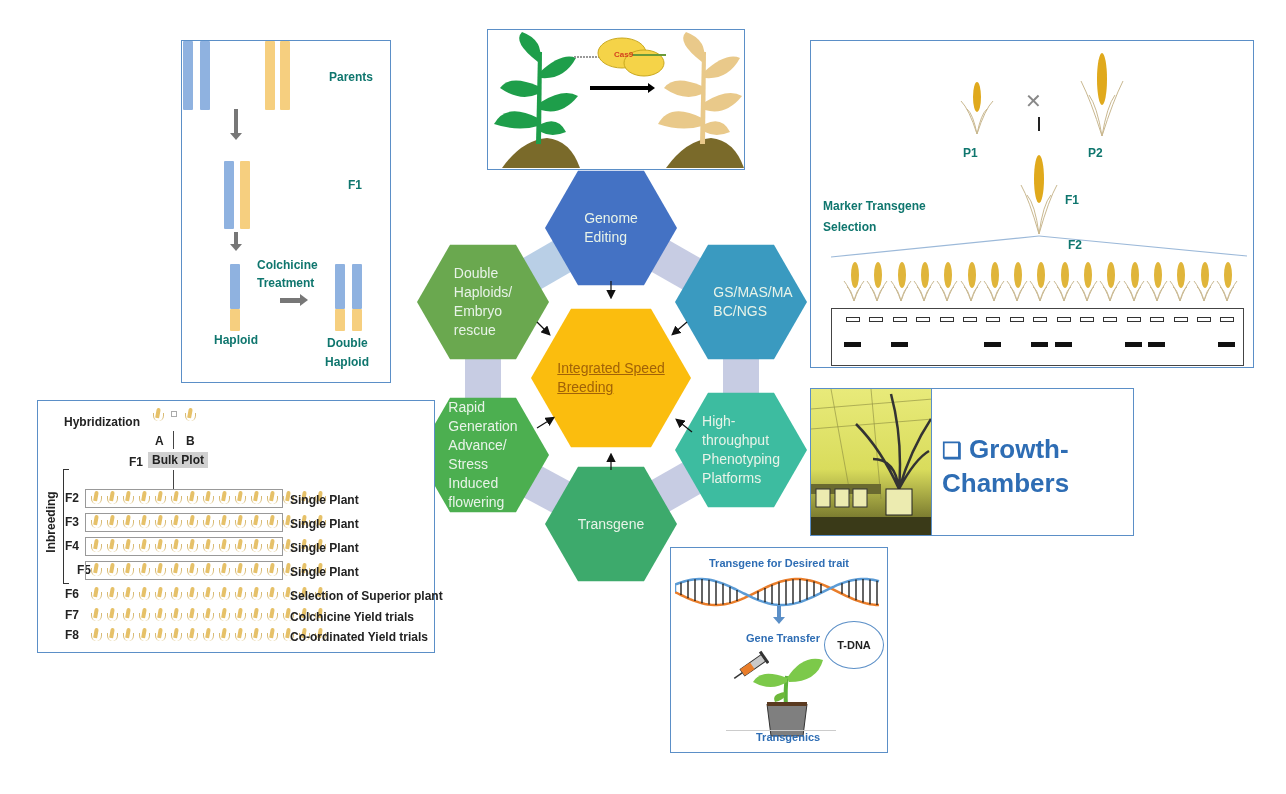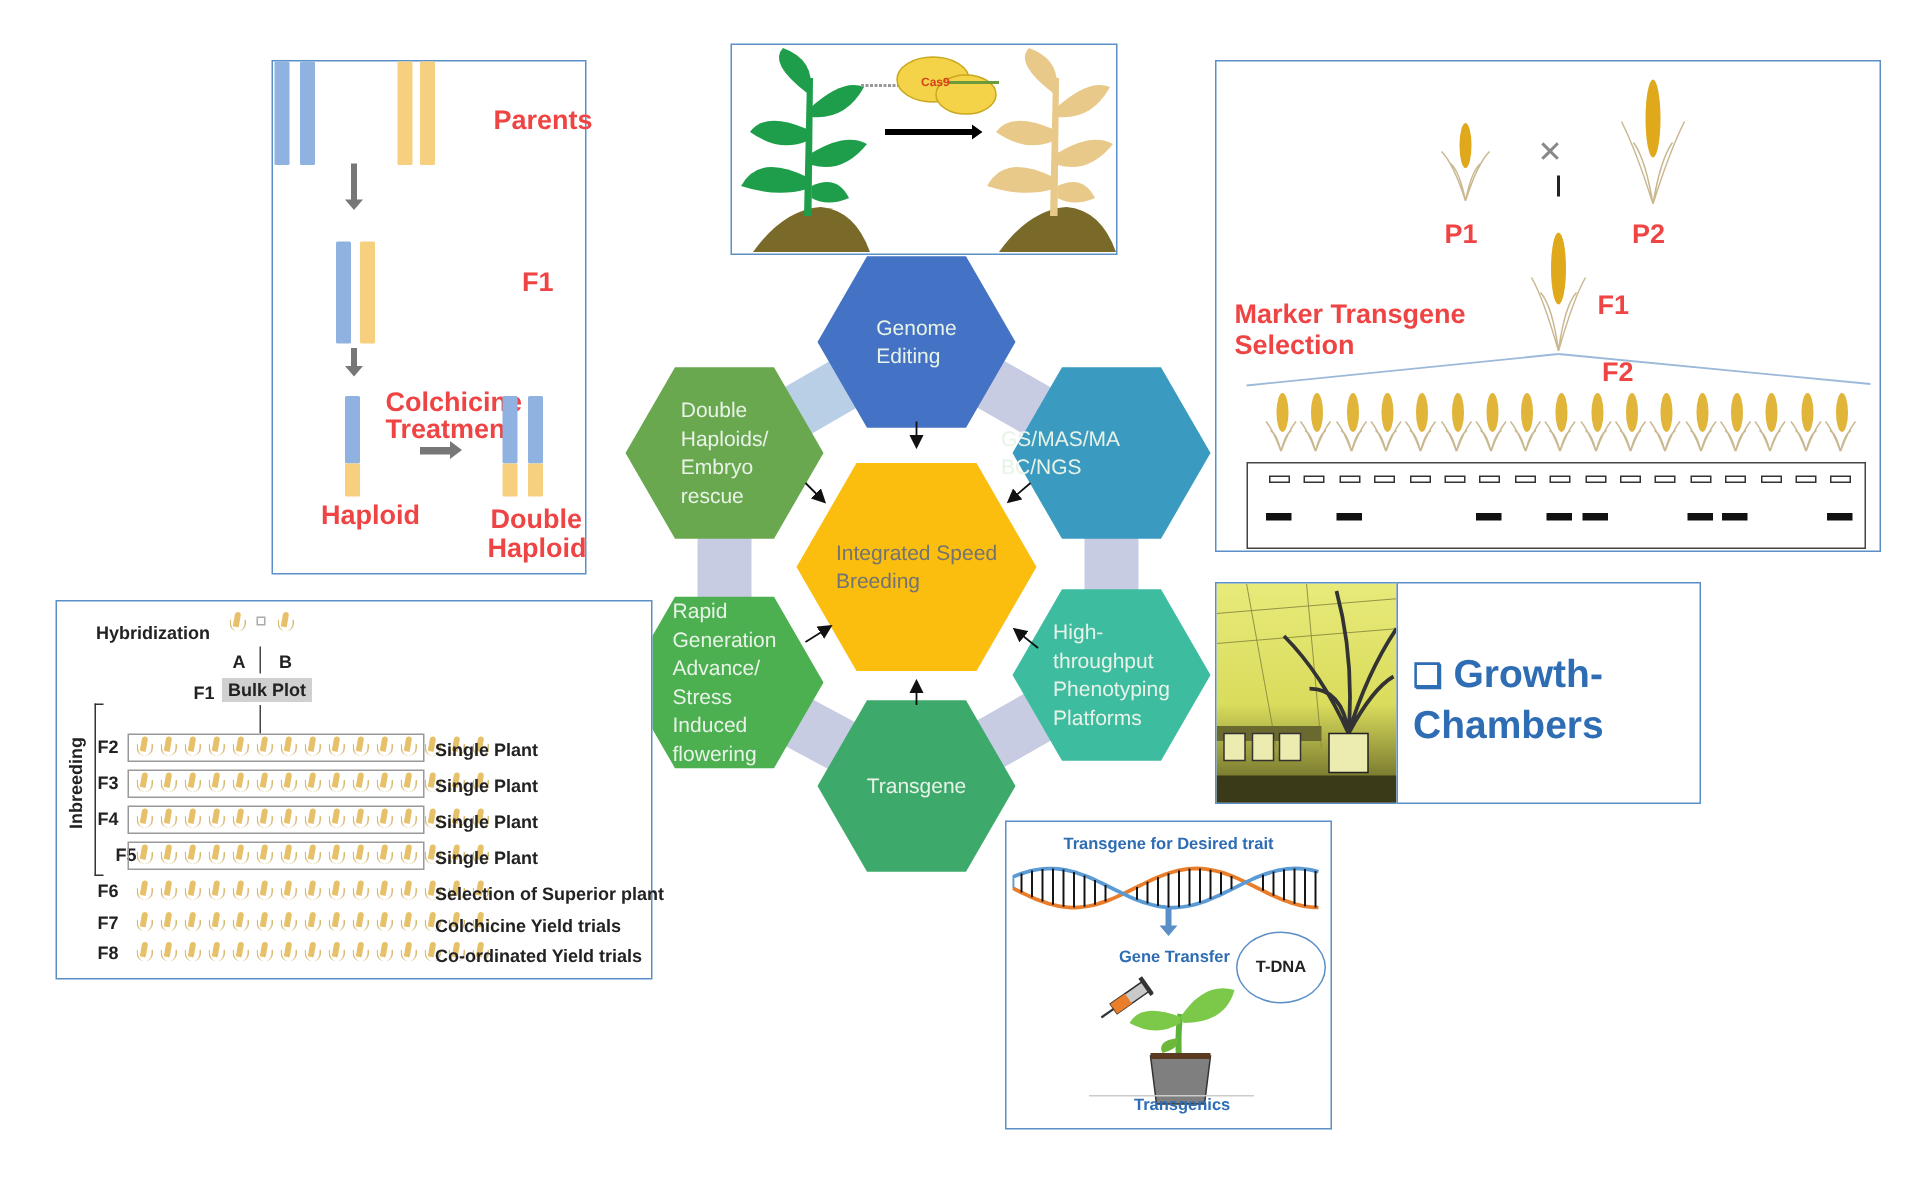--- a/index.html
+++ b/index.html
@@ -1,18 +1,18 @@
 <!DOCTYPE html>
 <html><head>
 <meta charset="utf-8">
 <style>
   html,body{margin:0;padding:0;}
   body{width:1286px;height:794px;background:#ffffff;position:relative;overflow:hidden;font-family:"Liberation Sans",sans-serif;}
   .panel{position:absolute;border:1.5px solid #5b8fc7;background:#fff;box-sizing:border-box;}
-  .lbl{position:absolute;font-weight:bold;color:#ef4444;font-size:18px;white-space:nowrap;}
+  .lbl{position:absolute;font-weight:bold;color:#0f766e;font-size:12px;white-space:nowrap;}
   .chrom{position:absolute;width:10px;border-radius:1px;}
   .blue{background:#8fb2e0;}
   .yel{background:#f6cf7f;}
   .gray-arrow-v{position:absolute;width:4px;background:#777;}
   .gray-arrow-v:after{content:"";position:absolute;left:-4px;bottom:-6px;border-left:6px solid transparent;border-right:6px solid transparent;border-top:7px solid #777;}
   .hex-svg{position:absolute;left:0;top:0;}
   .hex-text{position:absolute;text-align:left;color:#e8f3e8;font-size:14px;line-height:19px;transform:translate(-50%,-50%);white-space:nowrap;}
   .plant-row{position:absolute;display:flex;gap:3px;}
   .wheat{display:inline-block;width:13px;height:15px;position:relative;}
   .wheat:before{content:"";position:absolute;left:5px;top:1px;width:4px;height:10px;border-radius:3px 3px 1px 1px;background:#e6c169;transform:rotate(10deg);}
@@ -229,35 +229,35 @@
       </marker>
     </defs>
     <line x1="611" y1="281" x2="611" y2="297" stroke="#111" stroke-width="1.2" marker-end="url(#ah)"></line>
     <line x1="537" y1="322" x2="549" y2="334" stroke="#111" stroke-width="1.2" marker-end="url(#ah)"></line>
     <line x1="687" y1="322" x2="673" y2="334" stroke="#111" stroke-width="1.2" marker-end="url(#ah)"></line>
     <line x1="537" y1="428" x2="553" y2="418" stroke="#111" stroke-width="1.2" marker-end="url(#ah)"></line>
     <line x1="692" y1="432" x2="677" y2="420" stroke="#111" stroke-width="1.2" marker-end="url(#ah)"></line>
     <line x1="611" y1="470" x2="611" y2="455" stroke="#111" stroke-width="1.2" marker-end="url(#ah)"></line>
   </svg>
 <div id="hex-labels">
-    <div class="hex-text" style="left: 611px; top: 378px; color: #737373;">
+    <div class="hex-text" style="left: 611px; top: 378px; color: #a16207; text-decoration: underline;">
       <div>Integrated Speed</div>
       <div>Breeding</div>
     </div>
     <div class="hex-text" style="left: 611px; top: 228px;">
       <div>Genome</div>
       <div>Editing</div>
     </div>
     <div class="hex-text" style="left: 483px; top: 302px;">
       <div>Double</div>
       <div>Haploids/</div>
       <div>Embryo</div>
       <div>rescue</div>
     </div>
-    <div class="hex-text" style="left: 707px; top: 302px;">
+    <div class="hex-text" style="left: 753px; top: 302px;">
       <div>GS/MAS/MA</div>
       <div>BC/NGS</div>
     </div>
     <div class="hex-text" style="left: 483px; top: 455px;">
       <div>Rapid</div>
       <div>Generation</div>
       <div>Advance/</div>
       <div>Stress</div>
       <div>Induced</div>
       <div>flowering</div>

